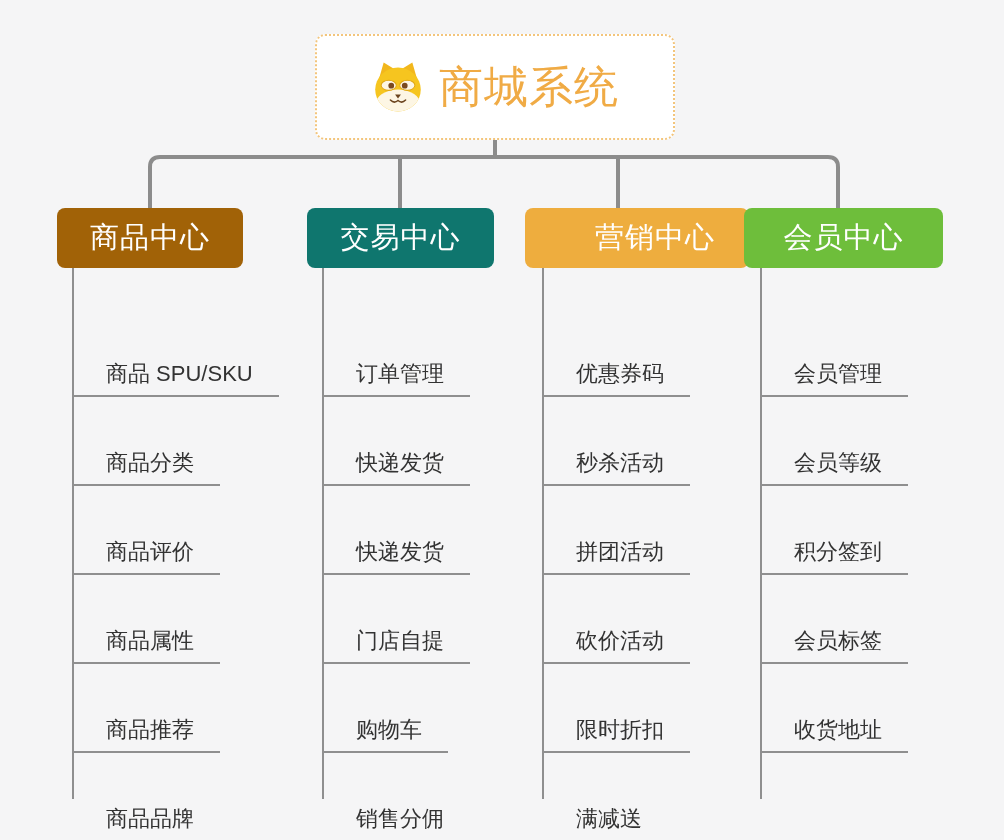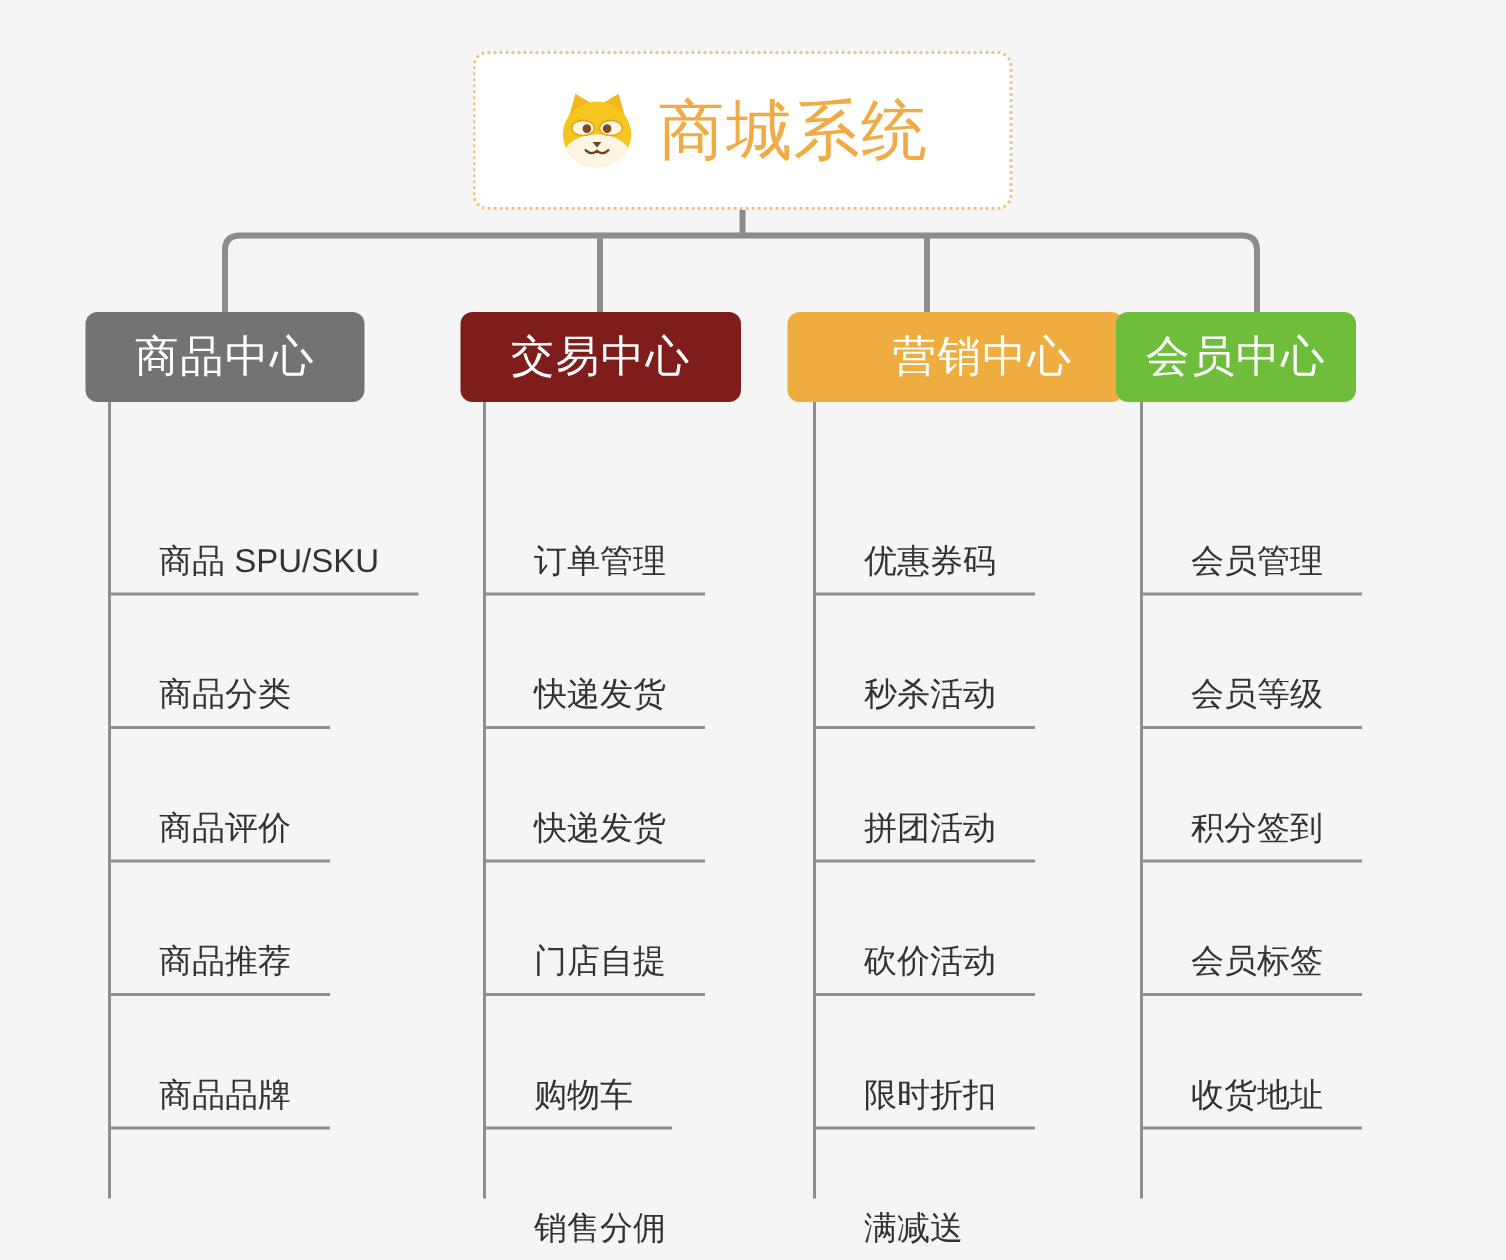--- a/index.html
+++ b/index.html
@@ -21,21 +21,21 @@
 
   
   .branch-box{
     position:absolute;top:208px;height:60px;border-radius:8px;
     display:flex;align-items:center;justify-content:center;
     color:#ffffff;font-size:29px;letter-spacing:1px;white-space:nowrap;
   }
   .bb1{left:57px;width:186px;}
   .bb2{left:307px;width:187px;}
   .bb3{left:525px;width:188px;padding-left:36px;}
-  .bb4{left:744px;width:160px;}
+  .bb4{left:744px;width:199px;}
 
   
   .column{position:absolute;top:268px;}
   .col1{left:72px;} .col2{left:322px;} .col3{left:542px;} .col4{left:760px;}
   .item{height:89px;display:flex;align-items:flex-end;}
   .item:first-child{height:87px;margin-top:42px;}
   .item-line{
     display:inline-block;
     padding:0 26px 6px 34px;
     border-bottom:2px solid #8f8f8f;
@@ -78,34 +78,37 @@
       <ellipse cx="21" cy="30" rx="9" ry="6" fill="#fdf6e4" stroke="#e0a713" stroke-width="1.2"></ellipse>
       <circle cx="24" cy="30.5" r="3.4" fill="#7a4a20"></circle>
       <ellipse cx="43" cy="30" rx="9" ry="6" fill="#fdf6e4" stroke="#e0a713" stroke-width="1.2"></ellipse>
       <circle cx="40" cy="30.5" r="3.4" fill="#7a4a20"></circle>
       <path d="M28.5 41 h7 l-3.5 4.5 z" fill="#6b441f"></path>
       <path d="M23 47.5 Q27.5 52 32 48 Q36.5 52 41 47.5" stroke="#6b441f" stroke-width="1.8" fill="none" stroke-linecap="round"></path>
     </svg>
     <span class="root-title">商城系统</span>
   </div>
 
-  <div class="branch-box bb1" style="background-color: #737373;">商品中心</div>
-  <div class="branch-box bb2" style="background-color: #7f1d1d;">交易中心</div>
+  <div class="branch-box bb1" style="background-color: #a16207;">商品中心</div>
+  <div class="branch-box bb2" style="background-color: #0f766e;">交易中心</div>
   <div class="branch-box bb3" style="background-color: rgb(238, 173, 62);">营销中心</div>
   <div class="branch-box bb4" style="background-color: rgb(110, 190, 59);">会员中心</div>
 
   <div class="column col1">
     <div class="item">
         <span class="item-line">商品 SPU/SKU</span>
       </div>
     <div class="item">
         <span class="item-line">商品分类</span>
       </div>
     <div class="item">
         <span class="item-line">商品评价</span>
+      </div>
+    <div class="item">
+        <span class="item-line">商品属性</span>
       </div>
     <div class="item">
         <span class="item-line">商品推荐</span>
       </div>
     <div class="item">
         <span class="item-line">商品品牌</span>
       </div>
   </div>
 
   <div class="column col2">

